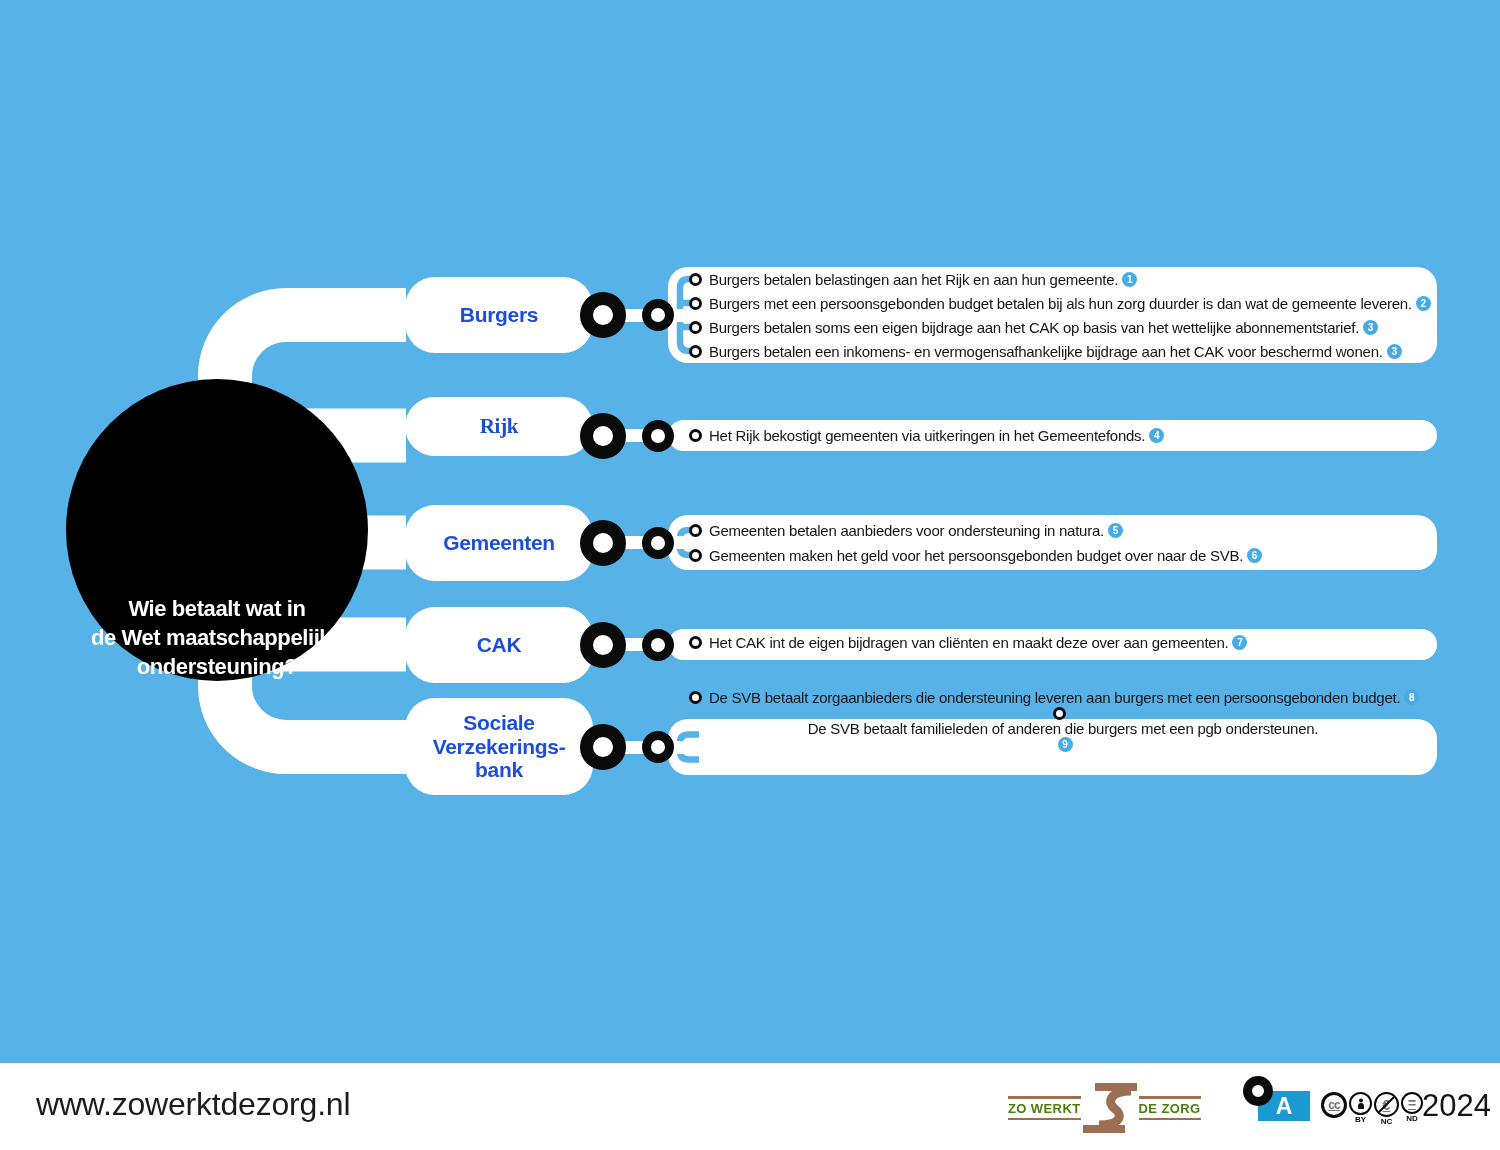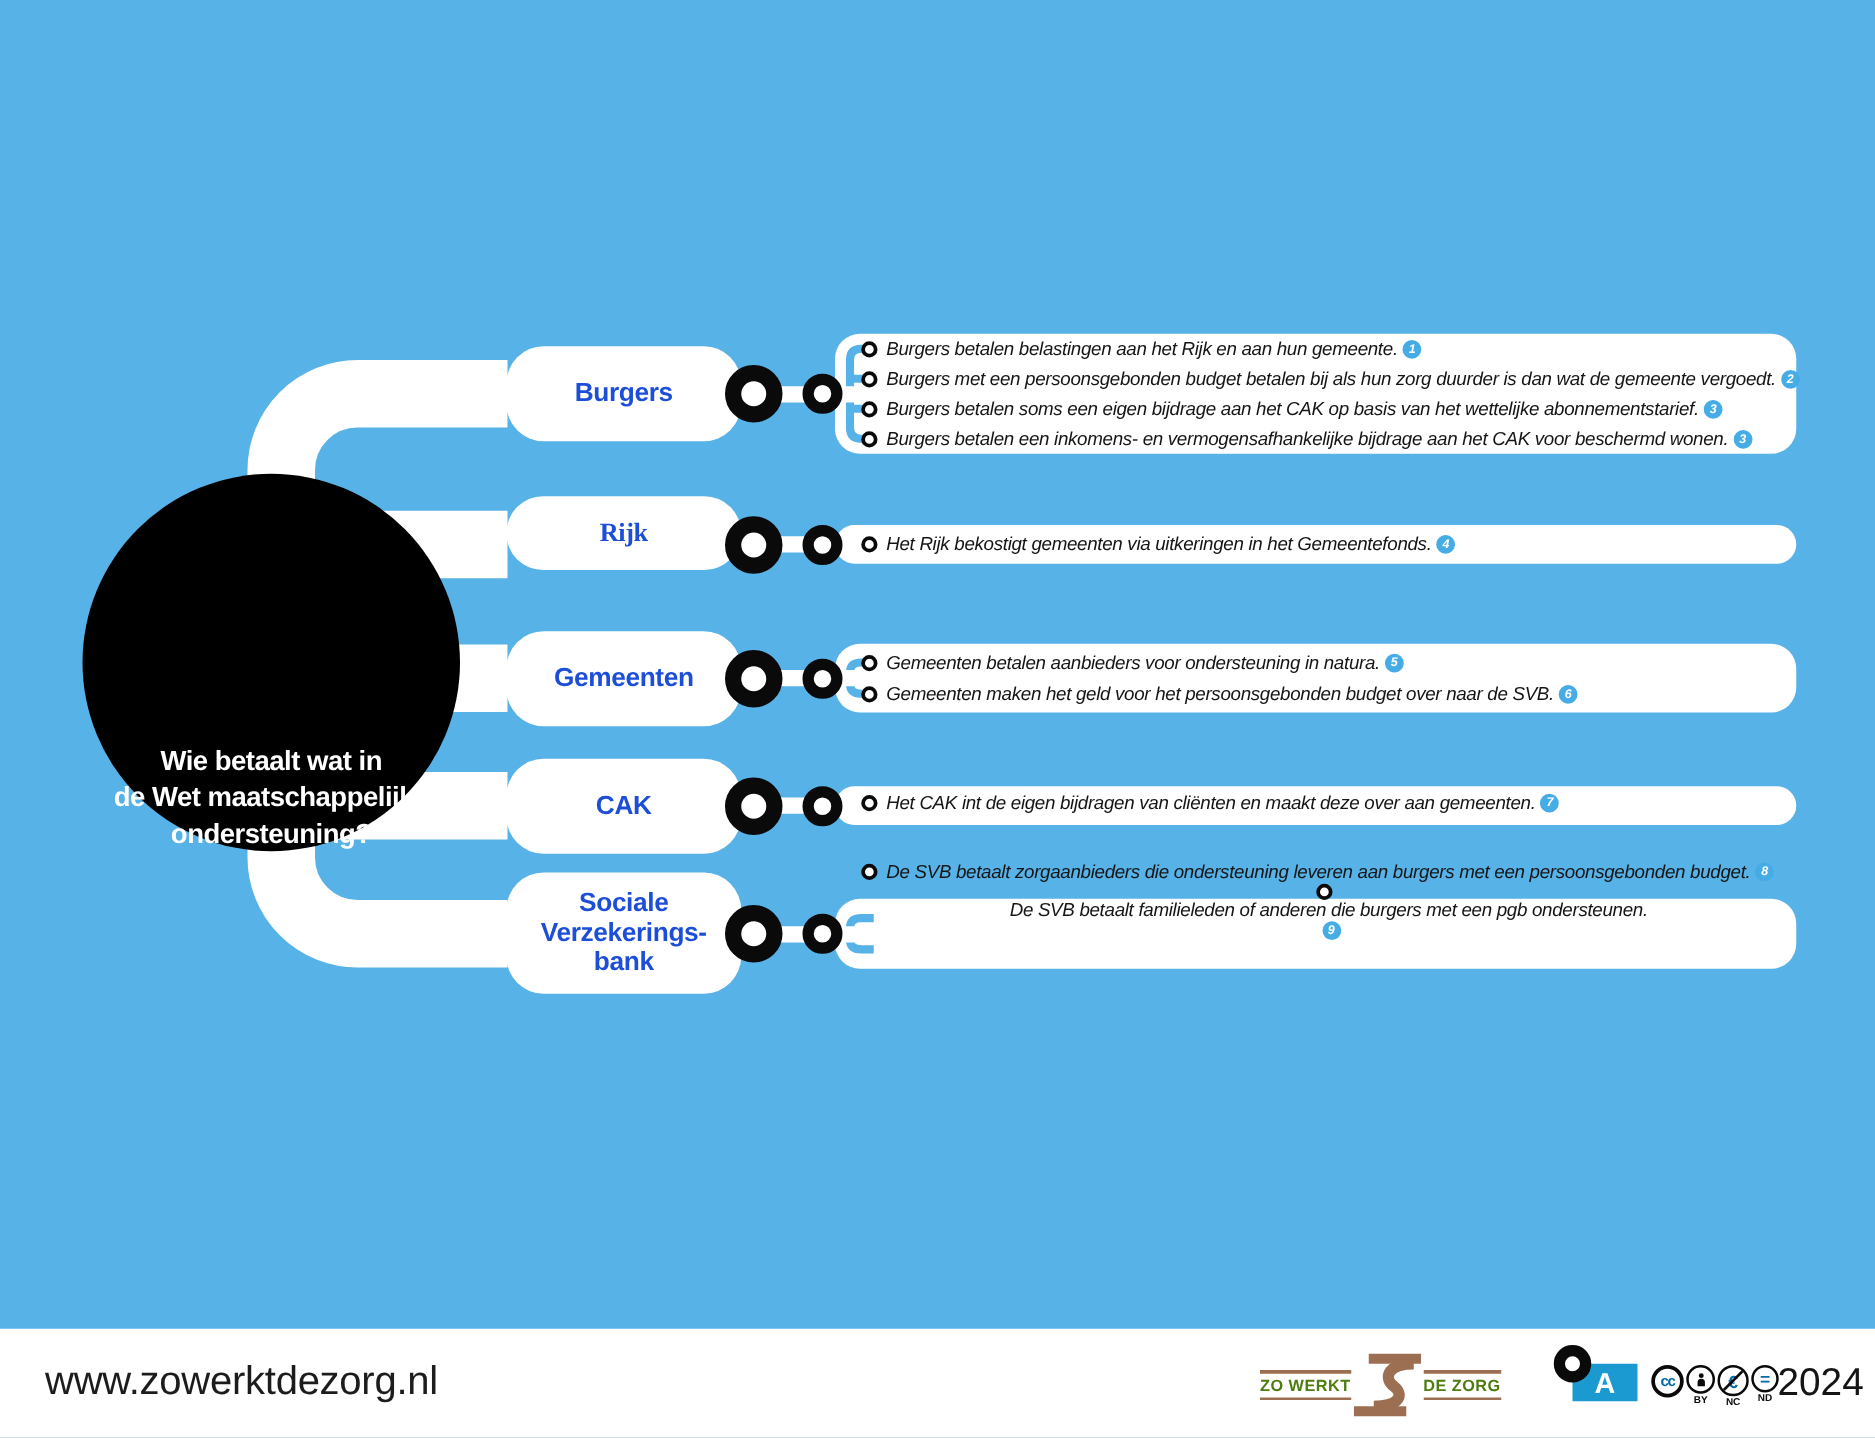--- a/index.html
+++ b/index.html
@@ -29,21 +29,21 @@
     left:580px;width:46px;height:46px;border:13px solid #0a0a0a;border-radius:50%;
     background:#fff;z-index:6;
   }
   .donut-small{
     left:642px;width:32px;height:32px;border:9px solid #0a0a0a;border-radius:50%;
     background:#fff;z-index:6;
   }
   .bullets{
     left:668px;width:769px;z-index:7;display:flex;flex-direction:column;justify-content:center;
   }
-  .bullet-line{display:flex;align-items:center;padding-left:21px;font-style:italic;}
+  .bullet-line{display:flex;align-items:center;padding-left:21px;}
   .marker{
     width:13px;height:13px;border:3.5px solid #0a0a0a;border-radius:50%;background:#fff;
     margin-right:7px;flex-shrink:0;
   }
   .btext{font-size:15px;color:#151515;letter-spacing:-0.25px;white-space:nowrap;font-weight:500;}
   .badge{
     display:inline-flex;width:15px;height:15px;border-radius:50%;background:#45ace6;color:#fff;
     font-size:10px;font-weight:bold;align-items:center;justify-content:center;margin-left:4px;flex-shrink:0;
   }
   
@@ -58,21 +58,21 @@
   }
   #a-logo-rect .aglyph{color:#fff;font-weight:bold;font-size:23px;line-height:1;}
   #a-logo-ring{
     left:1243px;top:1076px;width:30px;height:30px;border:9px solid #0a0a0a;border-radius:50%;
     background:#fff;z-index:9;
   }
   #cc-strip{left:1321px;top:1092px;z-index:8;display:flex;column-gap:2px;align-items:flex-start;}
   .cc-col{display:flex;flex-direction:column;align-items:center;row-gap:1px;}
   .cc-circle{
     border:2.5px solid #0a0a0a;border-radius:50%;background:#fff;display:flex;
-    align-items:center;justify-content:center;color:#0369a1;font-weight:bold;
+    align-items:center;justify-content:center;color:#737373;font-weight:bold;text-decoration:underline;
   }
   .cc-label{font-size:8px;font-weight:bold;color:#0a0a0a;line-height:1;}
   #year{left:1422px;top:1088px;font-size:31px;font-weight:500;color:#151515;z-index:8;}
 </style>
 </head>
 <body>
 
 <div id="canvas">
 
   <div class="abs" id="blue-field"></div>
@@ -147,21 +147,21 @@
   <div class="abs donut-small" style="top:731px;"></div>
 
   <div class="abs bullets" style="top:267px;height:96px;">
     <div class="bullet-line" style="height:24px;">
       <span class="marker"></span>
       <span class="btext">Burgers betalen belastingen aan het Rijk en aan hun gemeente.</span>
       <span class="badge">1</span>
     </div>
     <div class="bullet-line" style="height:24px;">
       <span class="marker"></span>
-      <span class="btext">Burgers met een persoonsgebonden budget betalen bij als hun zorg duurder is dan wat de gemeente vergoedt.</span>
+      <span class="btext">Burgers met een persoonsgebonden budget betalen bij als hun zorg duurder is dan wat de gemeente leveren.</span>
       <span class="badge">2</span>
     </div>
     <div class="bullet-line" style="height:24px;">
       <span class="marker"></span>
       <span class="btext">Burgers betalen soms een eigen bijdrage aan het CAK op basis van het wettelijke abonnementstarief.</span>
       <span class="badge">3</span>
     </div>
     <div class="bullet-line" style="height:24px;">
       <span class="marker"></span>
       <span class="btext">Burgers betalen een inkomens- en vermogensafhankelijke bijdrage aan het CAK voor beschermd wonen.</span>

